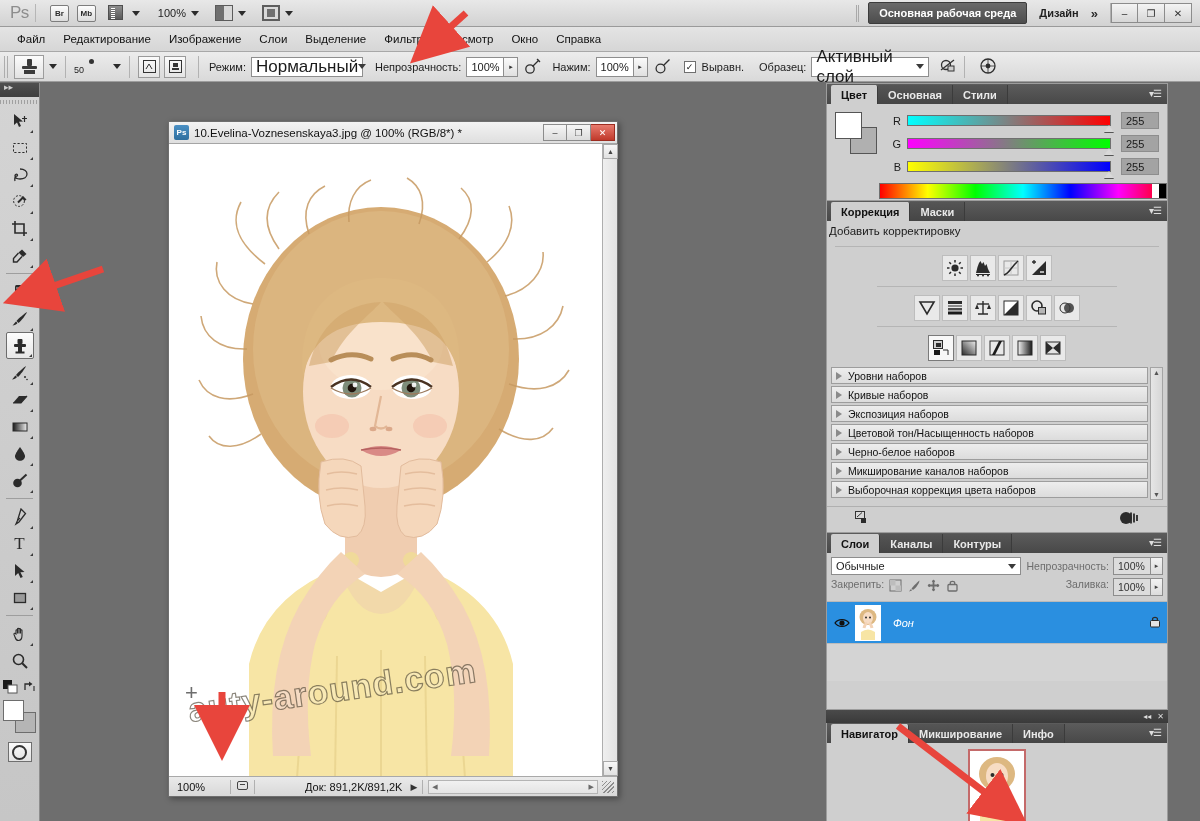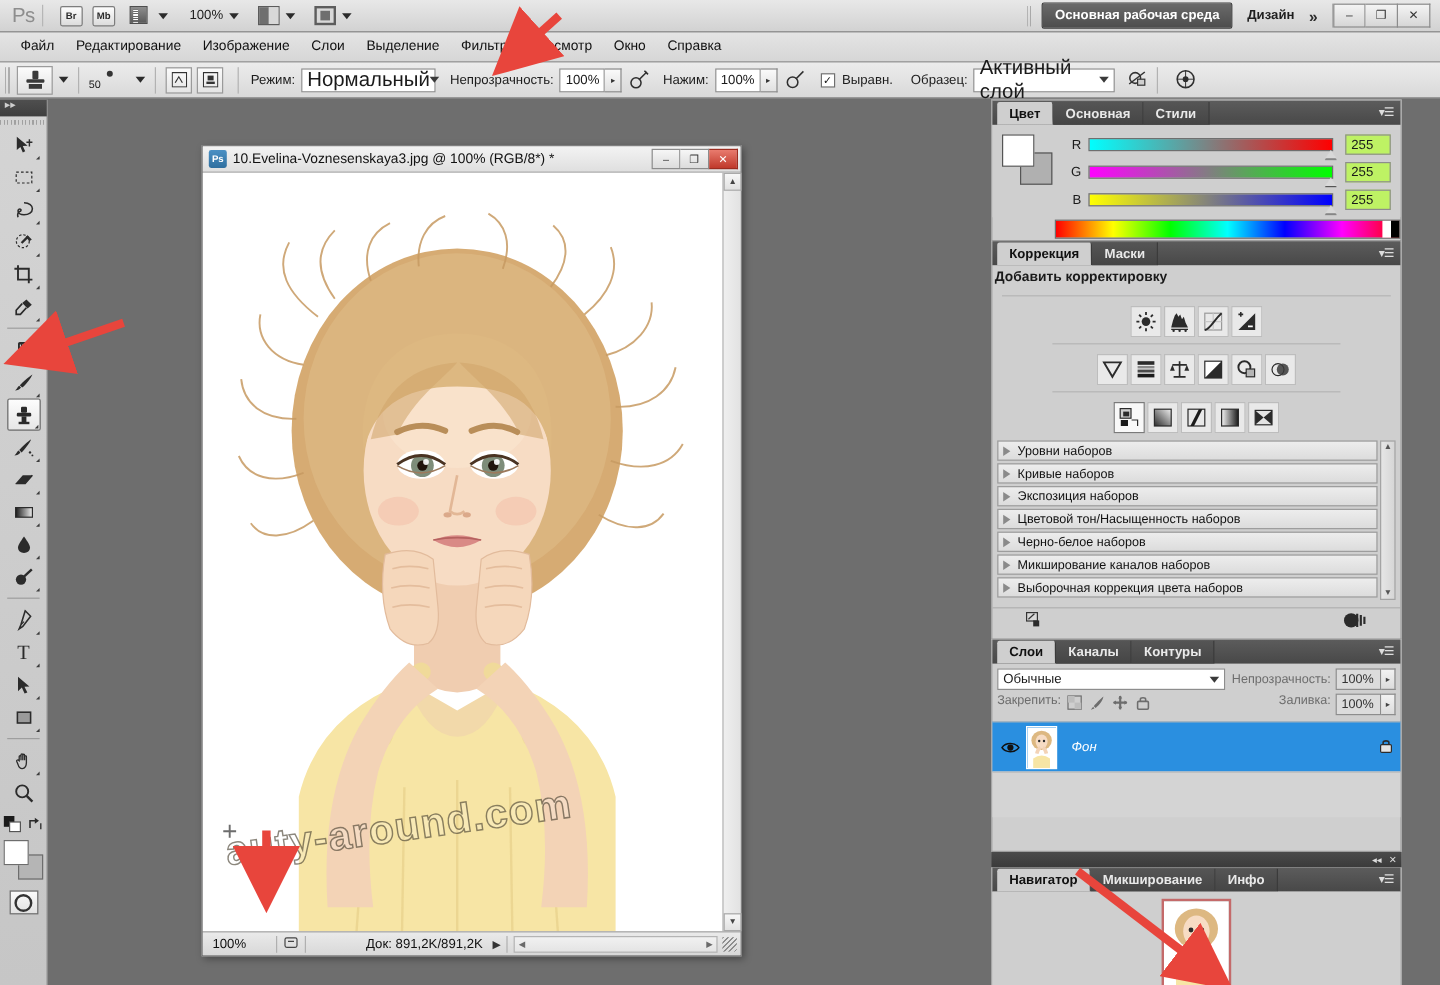--- a/index.html
+++ b/index.html
@@ -221,33 +221,33 @@
   
   .colorrow{ display:flex; align-items:center; margin-bottom:6px; }
   .clabel{ width:14px; font-size:11px; color:#1b1b1b; text-align:right; margin-right:6px; }
   .cslider{ flex:1; height:11px; border:1px solid #6f6f6f; position:relative; }
   .cs-r{ background:linear-gradient(90deg,#00ffff,#ff0000); }
   .cs-g{ background:linear-gradient(90deg,#ff00ff,#00ff00); }
   .cs-b{ background:linear-gradient(90deg,#ffff00,#0000ff); }
   .cknob{ position:absolute; right:-4px; top:9px; width:0;height:0;
     border-left:5px solid transparent;border-right:5px solid transparent;
     border-bottom:7px solid #d8d8d8; filter:drop-shadow(0 1px 0 #555); }
-  .cval{ width:38px;height:17px; border:1px solid #8d8d8d; background:#bef264;
+  .cval{ width:38px;height:17px; border:1px solid #8d8d8d; background:#a3a3a3;
     margin-left:10px; font-size:11px; display:flex;align-items:center;padding-left:4px; }
   .swatchbox{ position:relative; width:42px;height:42px; margin-right:10px; }
   .swatchbox .f{ position:absolute;left:0;top:0;width:27px;height:27px;background:#fff;border:1px solid #555;}
   .swatchbox .b{ position:absolute;left:15px;top:15px;width:27px;height:27px;background:#b0b0b0;border:1px solid #555;}
   .specbar{ height:16px; margin:2px 0 0 52px; border:1px solid #6f6f6f;
     background:linear-gradient(90deg,#ff0000,#ffff00,#00ff00,#00ffff,#0000ff,#ff00ff,#ff0000);
     position:relative; }
   .specbar::after{ content:""; position:absolute; right:0; top:0; width:14px;height:100%;
     background:linear-gradient(90deg,#fff 0 50%,#000 50% 100%); }
 
   
-  .adj-title{ font-size:11.5px; font-weight:bold; color:#1a1a1a; padding:4px 2px 7px; }
+  .adj-title{ font-size:11.5px; font-weight:normal; color:#1a1a1a; padding:4px 2px 7px; }
   .adj-hr{ height:1px; background:#b5b5b5; margin:2px 8px 8px; }
   .adj-row{ display:flex; justify-content:center; gap:2px; margin-bottom:5px; }
   .adj-ic{ width:26px;height:26px; background:#e9e9e9; border:1px solid #bdbdbd;
     display:flex;align-items:center;justify-content:center; }
   .adj-ic.sel{ background:#f8f8f8; border:1px solid #7a7a7a; }
   .preset-wrap{ margin:6px 4px 0; display:flex; }
   .preset-list{ flex:1; }
   .preset{
     height:17px; border:1px solid #9d9d9d; background:linear-gradient(#ededed,#dcdcdc);
     display:flex; align-items:center; font-size:10.5px; color:#111; margin-bottom:2px;

